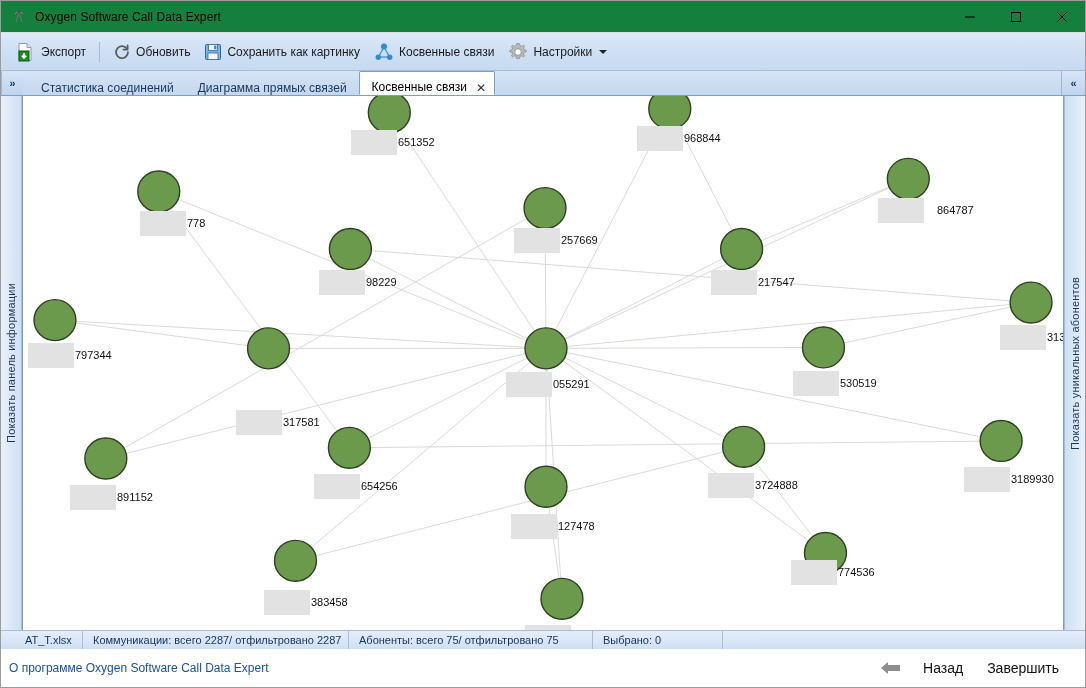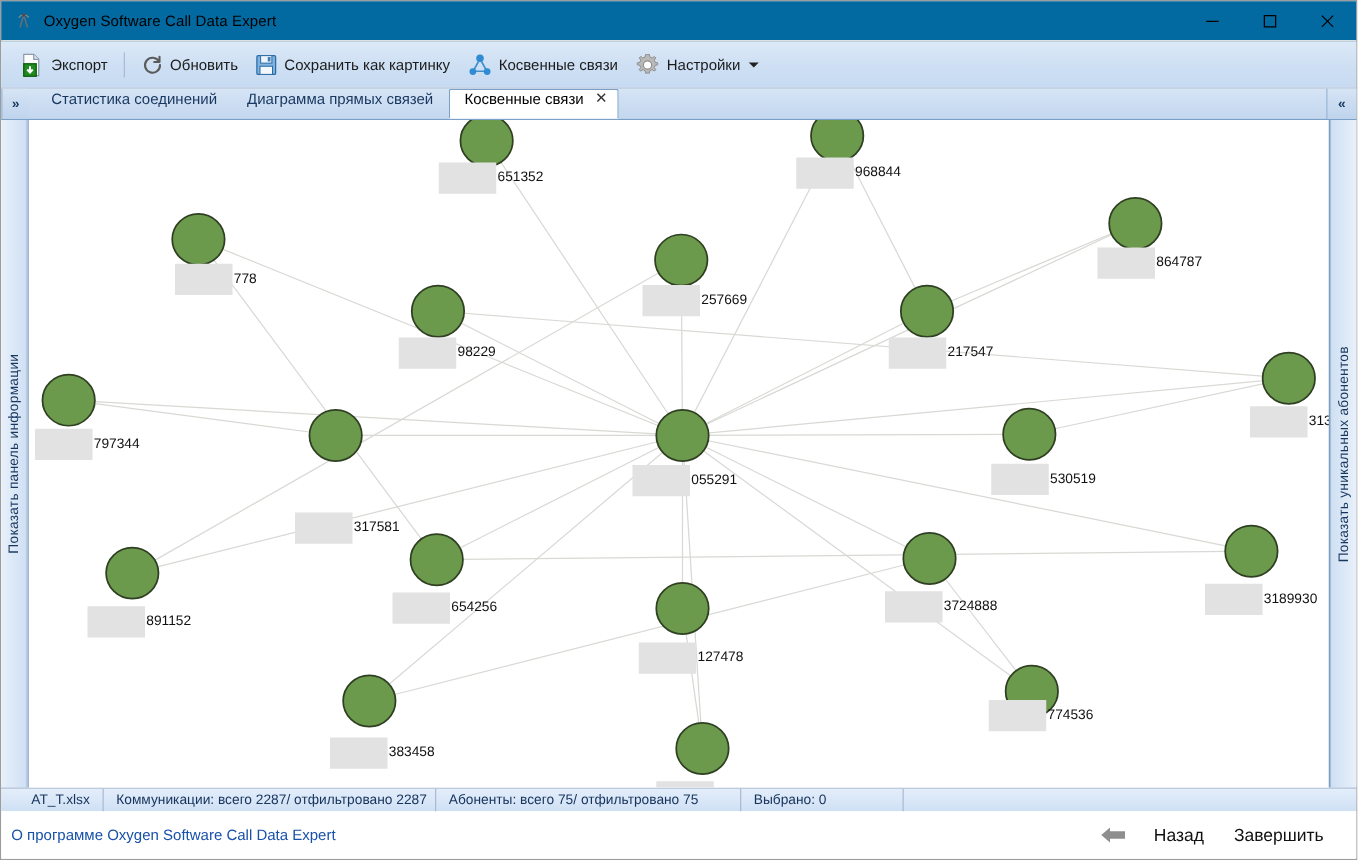--- a/index.html
+++ b/index.html
@@ -12,21 +12,21 @@
   .window{
     position:relative;width:1086px;height:688px;
     box-sizing:border-box;
     border:1px solid #9c9c9c;
     background:#ffffff;
     display:flex;flex-direction:column;
   }
   
   .titlebar{
     height:31px;min-height:31px;
-    background:#0369a1;
+    background:#15803d;
     display:flex;align-items:center;
     border-bottom:1px solid #dfdfdf;
     position:relative;
   }
   .title-icon{
     width:16px;height:16px;margin-left:10px;margin-right:8px;
     position:relative;flex:0 0 auto;
   }
   .title-icon svg{display:block;}
   .title-text{
@@ -77,21 +77,21 @@
   .chev-right{
     position:absolute;right:0;top:0;
     width:24px;height:24px;display:flex;align-items:center;justify-content:center;
     font-size:11px;color:#17375e;font-weight:bold;cursor:default;
     background:linear-gradient(to bottom,#d6e4f5,#bfd4ed);
     border-left:1px solid #9bb6d6;
     box-sizing:border-box;
   }
   .tabs{display:flex;align-items:flex-end;height:24px;margin-left:6px;}
   .tab{
-    height:23px;display:flex;align-items:flex-start;padding:0 12px;
+    height:23px;display:flex;align-items:flex-end;padding:0 12px;
     font-size:12px;color:#17375e;cursor:default;white-space:nowrap;
     box-sizing:border-box;
   }
   .tab.active{
     background:#ffffff;color:#000;height:24px;
     border:1px solid #7ba0c8;border-bottom:1px solid #ffffff;
     border-top-left-radius:2px;border-top-right-radius:2px;
     position:relative;z-index:3;padding-right:8px;
   }
   .tab-close{
@@ -348,21 +348,21 @@
             <span class="digits">055291</span>
           </div>
           <div class="nodelabel" style="left: 328px; top: 34px;">
             <span class="redact" style="background: rgb(226, 226, 226);"></span>
             <span class="digits">651352</span>
           </div>
           <div class="nodelabel" style="left: 614px; top: 30px;">
             <span class="redact" style="background: rgb(226, 226, 226);"></span>
             <span class="digits">968844</span>
           </div>
-          <div class="nodelabel" style="left: 855px; top: 102px;">
+          <div class="nodelabel" style="left: 855px; top: 102px; gap: 12px;">
             <span class="redact" style="background: rgb(226, 226, 226);"></span>
             <span class="digits">864787</span>
           </div>
           <div class="nodelabel" style="left: 117px; top: 115px;">
             <span class="redact" style="background: rgb(226, 226, 226);"></span>
             <span class="digits">778</span>
           </div>
           <div class="nodelabel" style="left: 491px; top: 132px;">
             <span class="redact" style="background: rgb(226, 226, 226);"></span>
             <span class="digits">257669</span>

